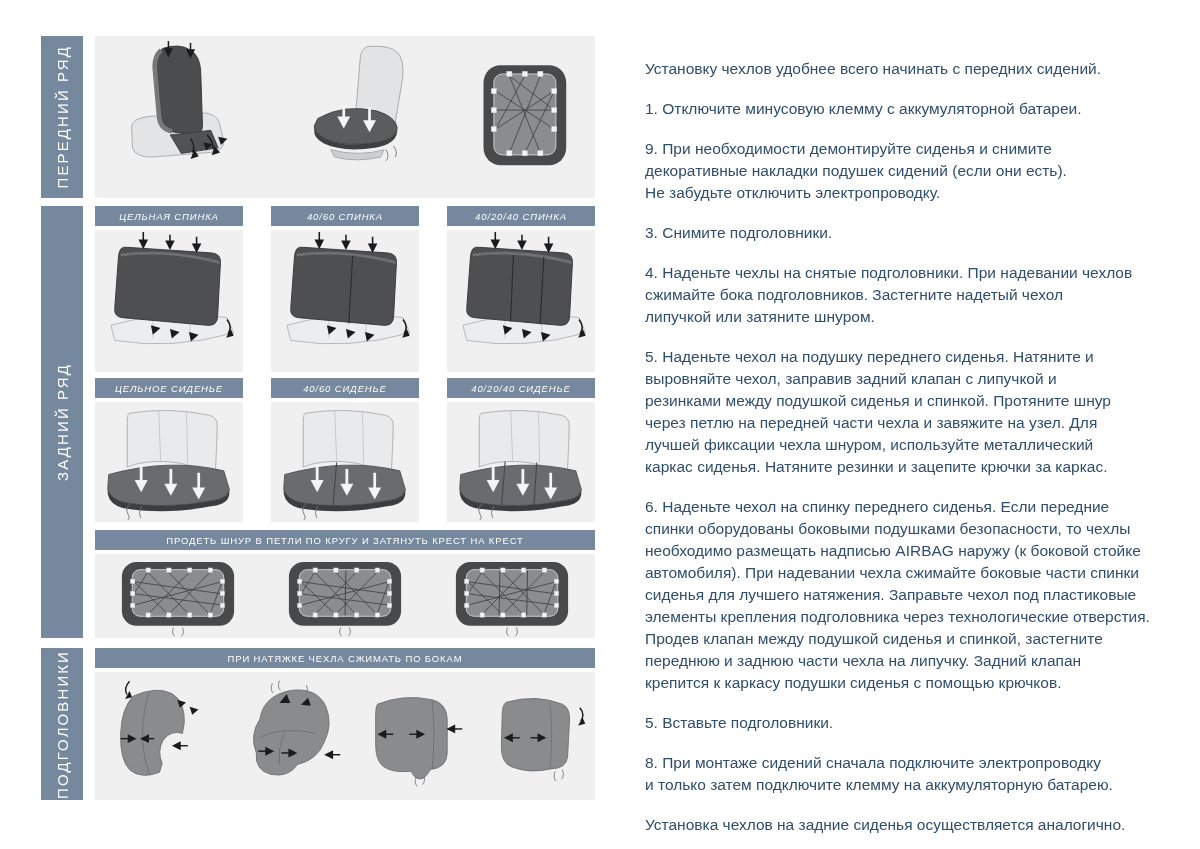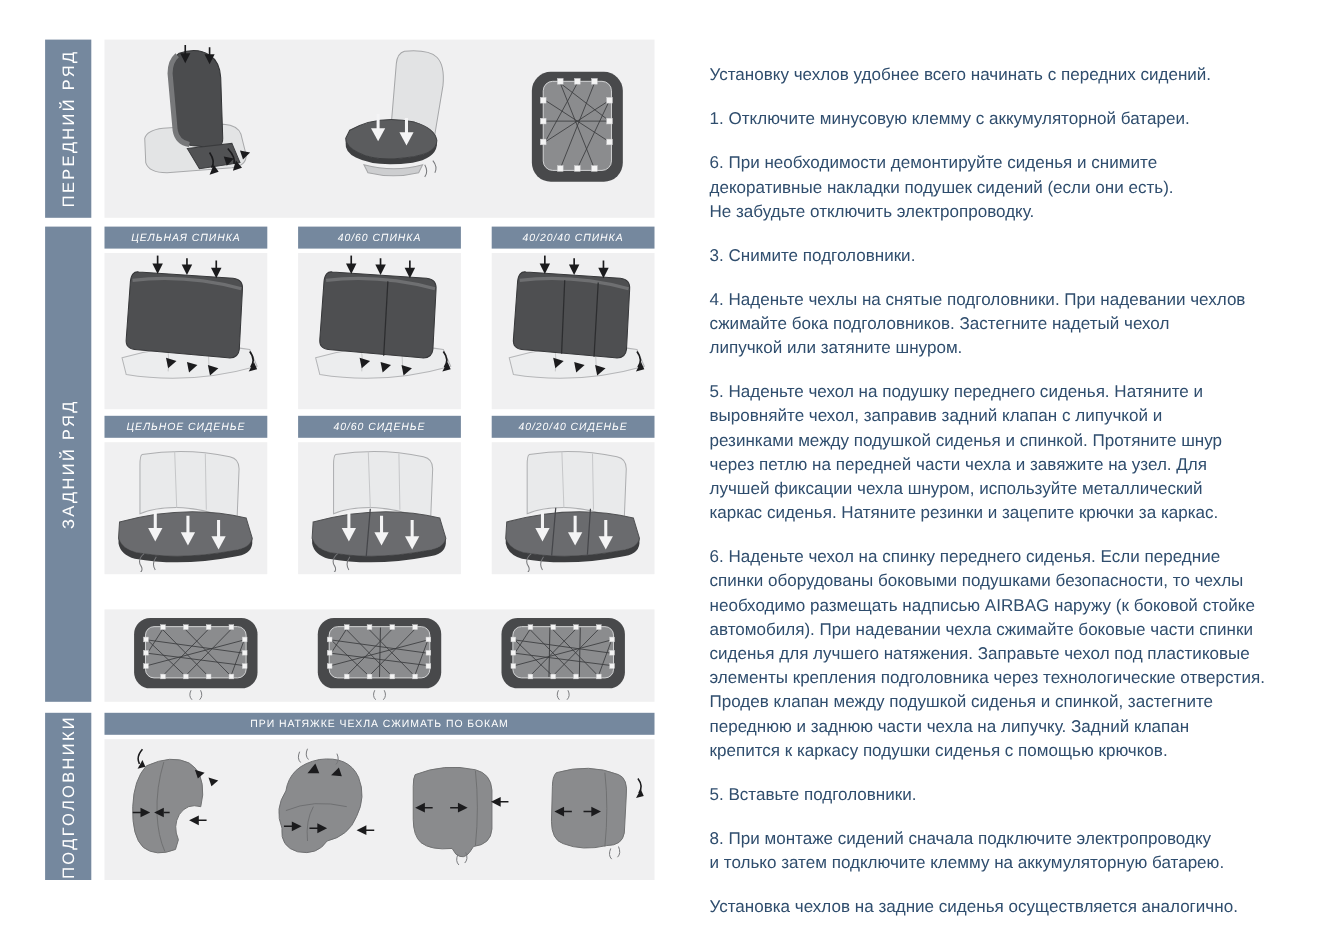--- a/index.html
+++ b/index.html
@@ -254,20 +254,21 @@
         </svg>
     </div>
     <div class="card c2">
       <svg width="146" height="116" viewBox="0 0 150 125">
           <use href="#bench-seat"></use>
           <path d="M58,62 L54,109 M92,63 L89,108" stroke="#45464A" stroke-width="1.2" fill="none"></path>
         </svg>
     </div>
   </div>
 
+  <div class="wide-banner" id="banner-lace">ПРОДЕТЬ ШНУР В ПЕТЛИ ПО КРУГУ И ЗАТЯНУТЬ КРЕСТ НА КРЕСТ</div>
   <div class="panel" id="panel-lace">
     <svg width="140" height="82" viewBox="0 0 150 95">
         <use href="#lace-bottom"></use>
       </svg>
     <svg width="140" height="82" viewBox="0 0 150 95">
         <use href="#lace-bottom"></use>
         <line x1="76" y1="18" x2="75" y2="70" stroke="#3B3C3E"></line>
       </svg>
     <svg width="140" height="82" viewBox="0 0 150 95">
         <use href="#lace-bottom"></use>
@@ -325,21 +326,21 @@
         <polygon class="arrow" points="74,62 64,57 64,67"></polygon>
       <path class="shaft" d="M112,28 q6,8 1,15" stroke-width="1.1"></path>
         <polygon class="arrow" points="110,48 115,39 118,46"></polygon>
       <path class="string" d="M84,100 q-3,7 1,11 M92,98 q3,7 -1,11"></path>
     </svg>
   </div>
 
   <div class="instructions">
     <p>Установку чехлов удобнее всего начинать с передних сидений.</p>
     <p>1. Отключите минусовую клемму с аккумуляторной батареи.</p>
-    <p>6. При необходимости демонтируйте сиденья и снимите
+    <p>9. При необходимости демонтируйте сиденья и снимите
 декоративные накладки подушек сидений (если они есть).
 Не забудьте отключить электропроводку.</p>
     <p>3. Снимите подголовники.</p>
     <p>4. Наденьте чехлы на снятые подголовники. При надевании чехлов
 сжимайте бока подголовников. Застегните надетый чехол
 липучкой или затяните шнуром.</p>
     <p>5. Наденьте чехол на подушку переднего сиденья. Натяните и
 выровняйте чехол, заправив задний клапан с липучкой и
 резинками между подушкой сиденья и спинкой. Протяните шнур
 через петлю на передней части чехла и завяжите на узел. Для

